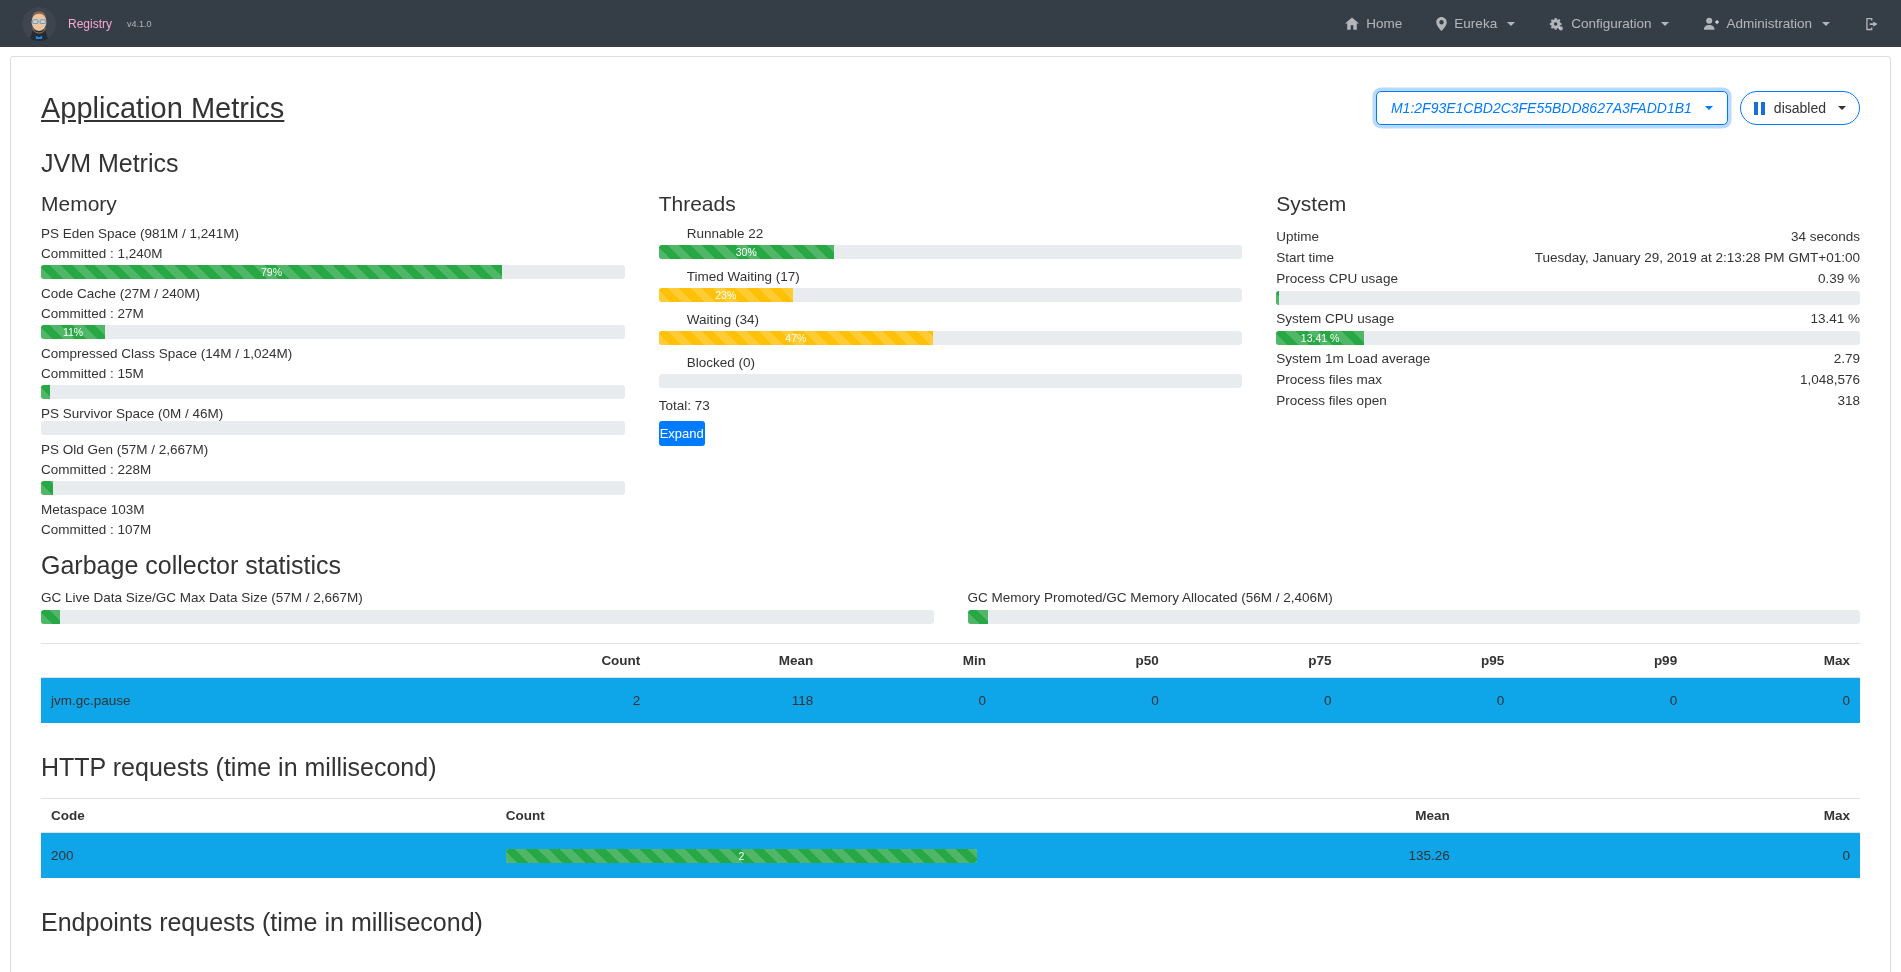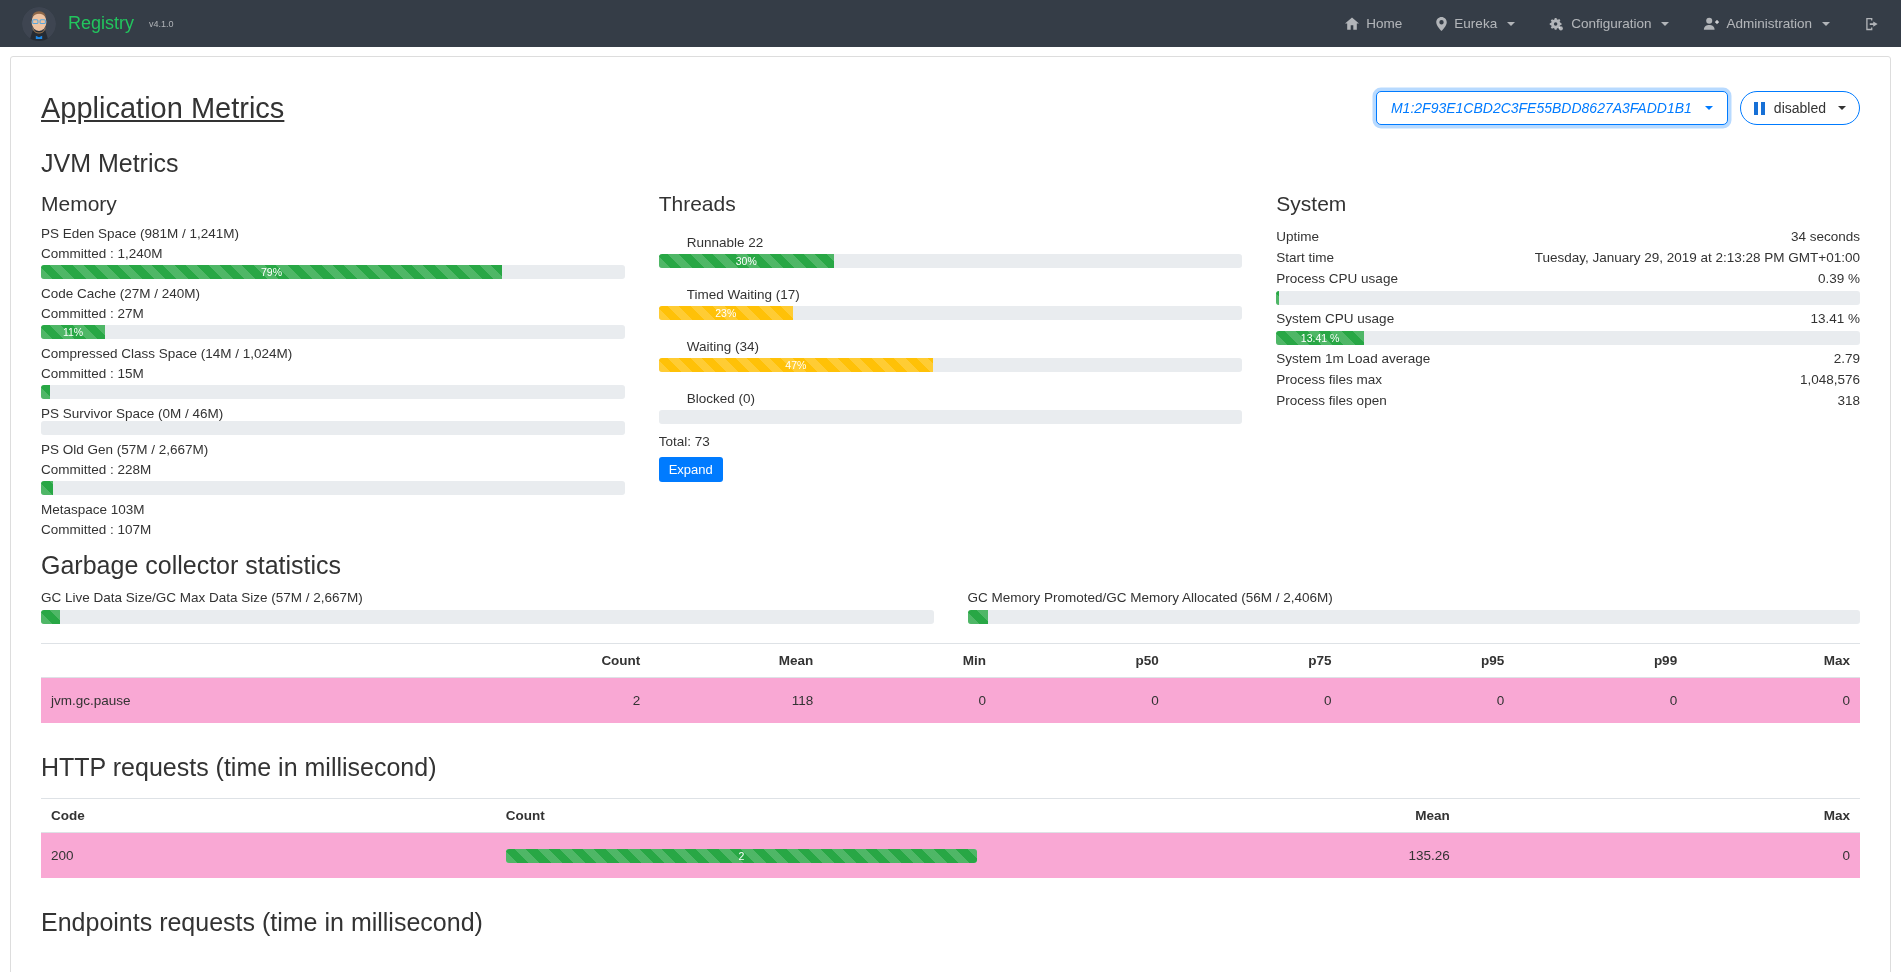--- a/index.html
+++ b/index.html
@@ -6,21 +6,21 @@
   html,body { background:#fff; font-family:"Liberation Sans", sans-serif; color:#333; }
   body { width:1901px; height:972px; overflow:hidden; }
 
   
   .navbar {
     height:47px; background:#353d47; display:flex; align-items:center;
     padding:0 22px; color:rgba(255,255,255,.55);
   }
   .brand { display:flex; align-items:center; gap:12px; color:#fff; }
   .avatar { width:34px; height:34px; border-radius:50%; overflow:hidden; background:#353d47; }
-  .brand-name { font-size:18px; color:#22c55e; }
+  .brand-name { font-size:12px; color:#f9a8d4; }
   .brand-version { font-size:9px; color:rgba(255,255,255,.6); margin-left:3px; }
   .nav-right { margin-left:auto; display:flex; align-items:center; gap:34px; font-size:13.5px; }
   .nav-item { display:flex; align-items:center; gap:7px; cursor:pointer; color:rgba(255,255,255,.62); }
   .nav-item svg { display:block; }
   .caret { display:inline-block; width:0; height:0; border-left:4px solid transparent;
     border-right:4px solid transparent; border-top:4px solid currentColor; margin-left:3px; }
 
   
   .card {
     margin:9px 10px; border:1px solid #ddd; border-radius:3px;
@@ -57,40 +57,40 @@
   .bar {
     height:100%; display:flex; align-items:center; justify-content:center;
     color:#fff; font-size:10.5px; overflow:hidden; white-space:nowrap;
   }
   .bar.success { background-color:#28a745; }
   .bar.warning { background-color:#ffc107; }
   .bar.striped {
     background-image:repeating-linear-gradient(45deg, rgba(255,255,255,.18) 0 8px, rgba(255,255,255,0) 8px 16px);
   }
 
-  .thread-item .m-label { margin-top:19px; margin-bottom:4px;padding-left:28px; }
+  .thread-item .m-label { margin-top:10px; margin-bottom:4px;padding-left:28px; }
   .total-line { font-size:13.5px; margin-top:10px; }
   .btn-expand {
     margin-top:8px; background:#007bff; color:#fff; border:none; border-radius:3px;
-    font-size:13px; padding:5px 10px; cursor:pointer; display:inline-block;
+    font-size:13px; padding:5px 1px; cursor:pointer; display:inline-block;
   }
 
   .sys-row { display:flex; justify-content:space-between; font-size:13.5px; padding:3px 0; }
   .sys-row .v { text-align:right; }
   .sys-bar { margin:2px 0 3px 0; }
 
   .gc-heading { margin-top:10px; }
   .kv-row { display:flex; justify-content:space-between; font-size:13.5px; padding:3px 0; }
 
   table { width:100%; border-collapse:collapse; font-size:13.5px; }
   .tbl { margin-top:16px; }
   th { font-weight:bold; text-align:right; padding:9px 10px; border-bottom:1px solid #dee2e6; border-top:1px solid #dee2e6; }
   th.left, td.left { text-align:left; }
   td { text-align:right; padding:15px 10px; border-top:1px solid #ececec; }
-  tr.striped { background:#f9a8d4; }
+  tr.striped { background:#0ea5e9; }
   td .progress { margin:0; }
 
   .stats-table col.name { width:24%; }
   .stats-table col.num  { width:9.5%; }
   .http-table col.c1 { width:25%; } .http-table col.c2 { width:27%; }
   .http-table col.c3 { width:26%; } .http-table col.c4 { width:22%; }
 
   .h3-spaced { margin-top:30px; }
 </style>
 </head>

